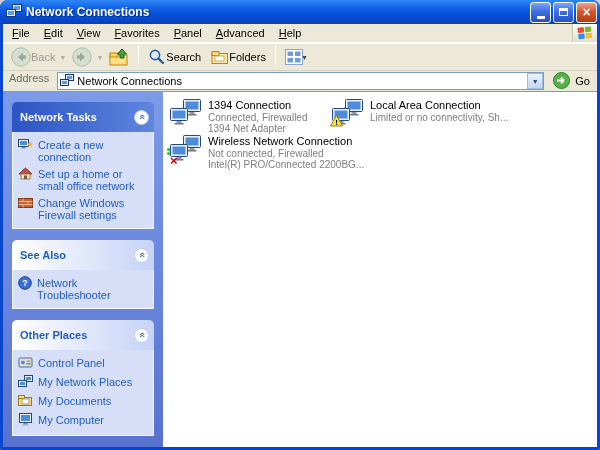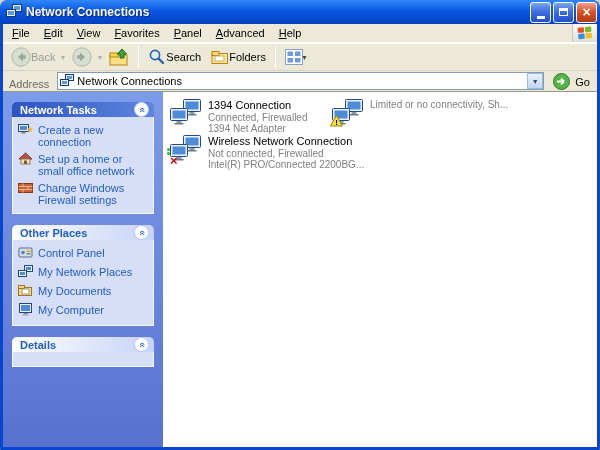--- a/index.html
+++ b/index.html
@@ -25,31 +25,31 @@
   .menu-item::first-letter{text-decoration:underline;}
   .menu-flag{margin-left:auto;display:flex;align-items:center;padding:0 4px;border-left:1px solid #c9c5b6;height:100%;background:linear-gradient(180deg,#fdfdfb,#e3dfd0);}
 
   .toolbar{height:28px;display:flex;align-items:center;gap:2px;padding:1px 4px;background:#ECE9D8;border-bottom:1px solid #d8d4c4;border-top:1px solid #fff;}
   .tool-btn{display:flex;align-items:center;padding:2px 4px;border-radius:3px;cursor:pointer;color:#000;}
   .tool-btn.disabled{color:#9a9a92;}
   .dd-arrow{font-size:7px;color:#4a4a42;margin-left:-2px;cursor:pointer;}
   .dd-arrow.disabled{color:#b0b0a6;}
   .toolbar-sep{width:1px;height:22px;background:#c9c5b6;border-right:1px solid #fff;margin:0 3px;}
 
-  .addressbar{height:21px;display:flex;align-items:flex-end;background:#ECE9D8;padding:1px 3px;border-bottom:1px solid #9b9786;gap:5px;}
+  .addressbar{height:21px;display:flex;align-items:flex-start;background:#ECE9D8;padding:1px 3px;border-bottom:1px solid #9b9786;gap:5px;}
   .addr-label{color:#6d6d66;padding:0 3px;}
   .addr-combo{flex:1;height:18px;background:#fff;border:1px solid #7F9DB9;display:flex;align-items:center;gap:3px;padding-left:2px;cursor:pointer;}
   .addr-text{flex:1;color:#000;white-space:nowrap;overflow:hidden;}
   .addr-dd{width:16px;height:16px;display:flex;align-items:center;justify-content:center;background:linear-gradient(180deg,#E9F1FC,#C5D6F0);border:1px solid #9EBADF;font-size:7px;color:#2A4E8C;cursor:pointer;}
   .go-btn{display:flex;align-items:center;gap:5px;padding:0 4px;cursor:pointer;}
 
   .main{flex:1;min-height:0;display:flex;}
   .sidebar{width:160px;flex-shrink:0;background:linear-gradient(180deg,#7C9BE8 0%,#6B87DE 50%,#5871CF 100%);padding:10px 9px;overflow:hidden;}
   .panel{margin-bottom:11px;}
-  .panel-header{height:15px;display:flex;align-items:center;justify-content:space-between;padding:0 5px 0 8px;border-radius:5px 5px 0 0;background:linear-gradient(90deg,#FFFFFF,#C6D3F7);color:#215DC6;font-weight:bold;cursor:pointer;}
+  .panel-header{height:30px;display:flex;align-items:center;justify-content:space-between;padding:0 5px 0 8px;border-radius:5px 5px 0 0;background:linear-gradient(90deg,#FFFFFF,#C6D3F7);color:#215DC6;font-weight:bold;cursor:pointer;}
   .panel-header.dark{background:linear-gradient(90deg,#2B54C4,#5E86DE);color:#fff;}
   .chev{width:15px;height:15px;border-radius:50%;background:#fff;border:1px solid #B9CDF2;color:#4D6FC3;display:flex;align-items:center;justify-content:center;flex-shrink:0;}
   .chev span{display:block;transform:rotate(90deg);font-size:10px;font-weight:bold;line-height:1;}
   .panel-body{background:#D6DFF7;border:1px solid rgba(255,255,255,.75);border-top:0;padding:7px 5px;display:flex;flex-direction:column;gap:5px;}
   .task-item{display:flex;align-items:flex-start;gap:5px;color:#215DC6;cursor:pointer;line-height:12px;}
   .task-item .ticon{flex-shrink:0;margin-top:-1px;}
 
   .content{flex:1;background:#ffffff;position:relative;overflow:hidden;padding-left:44px;}
   .conn{position:absolute;display:flex;gap:4px;width:162px;cursor:pointer;}
   .conn-icon{width:34px;height:30px;position:relative;flex-shrink:0;}
@@ -227,20 +227,39 @@
                     <line x1="5" y1="2.5" x2="5" y2="5.5" stroke="#E8B894"></line>
                     <line x1="10" y1="5.5" x2="10" y2="8.5" stroke="#E8B894"></line>
                     <line x1="5" y1="8.5" x2="5" y2="11.5" stroke="#E8B894"></line>
                   </svg>
               </span>
               <span>Change Windows Firewall settings</span>
             </div>
           </div>
         </div>
 
+        <div class="panel">
+          <div class="panel-header">
+            <span>See Also</span>
+            <span class="chev">
+                <span>«</span>
+              </span>
+          </div>
+          <div class="panel-body">
+            <div class="task-item">
+              <span class="ticon">
+                <svg width="14" height="14">
+                    <circle cx="7" cy="7" r="6.3" fill="#3A6FD8" stroke="#1C408E"></circle>
+                    <text x="7" y="10.3" text-anchor="middle" font-size="9" font-weight="bold" fill="#fff">?</text>
+                  </svg>
+              </span>
+              <span>Network Troubleshooter</span>
+            </div>
+          </div>
+        </div>
 
         <div class="panel">
           <div class="panel-header">
             <span>Other Places</span>
             <span class="chev">
                 <span>«</span>
               </span>
           </div>
           <div class="panel-body">
             <div class="task-item">
@@ -339,20 +358,21 @@
                 <rect x="4.5" y="24" width="9" height="1.5" fill="#6E7886"></rect>
               </svg>
             <span class="overlay-warn">
               <svg width="13" height="12">
                   <polygon points="6.5,0.5 12.5,11 0.5,11" fill="#FFE13E" stroke="#988A00"></polygon>
                   <text x="6.5" y="9.6" text-anchor="middle" font-size="8" font-weight="bold" fill="#000">!</text>
                 </svg>
             </span>
           </span>
           <span class="conn-text">
+            <div class="conn-name">Local Area Connection</div>
             <div class="conn-sub">Limited or no connectivity, Sh...</div>
           </span>
         </div>
 
         <div class="conn" style="left:7px;top:43px;">
           <span class="conn-icon">
             <svg width="32" height="28">
                 <rect x="13.5" y="0.5" width="17" height="12" rx="1" fill="#EAF2FC" stroke="#24477F"></rect>
                 <rect x="15.5" y="2.5" width="13" height="8" fill="#4E8CD9"></rect>
                 <rect x="19.5" y="13" width="5" height="2" fill="#8E98A6"></rect>

